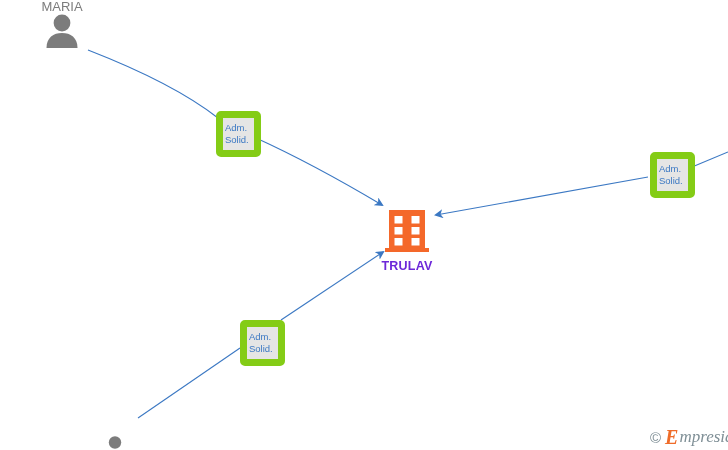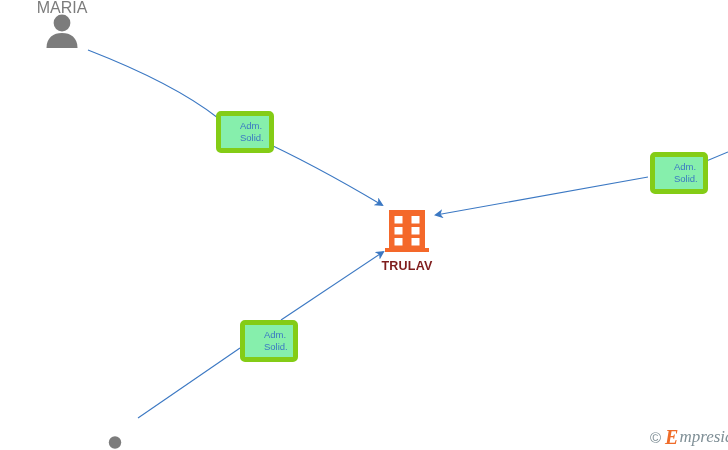--- a/index.html
+++ b/index.html
@@ -27,56 +27,56 @@
 
   
   .person-node {
     position: absolute;
   }
   .person-node .person-label {
     position: absolute;
     left: 50%;
     transform: translateX(-50%);
     white-space: nowrap;
-    font-size: 16px;
+    font-size: 13px;
     color: #7c7c7c;
     font-family: "Liberation Sans", sans-serif;
   }
   .person-glyph {
     display: block;
   }
 
   
   .company-node {
     position: absolute;
     text-align: center;
   }
   .company-name {
     margin-top: 1px;
     font-size: 12.5px;
     line-height: 14px;
-    color: #7f1d1d;
+    color: #6d28d9;
     font-weight: bold;
     font-family: "Liberation Sans", sans-serif;
     white-space: pre;
     letter-spacing: 0.2px;
   }
 
   
   .edge-label {
     position: absolute;
     box-sizing: border-box;
-    background: #86efac;
-    border: 5px solid #84cc16;
+    background: #e5e5e5;
+    border: 7px solid #84cc16;
     border-radius: 5px;
     color: #3b78c3;
     font-size: 9.5px;
     line-height: 12px;
     font-family: "Liberation Sans", sans-serif;
-    padding: 4px 5px 4px 19px;
+    padding: 4px 5px 4px 2px;
     text-align: left;
     white-space: nowrap;
   }
   .edge-label span { display: block; }
 
   
   .watermark {
     position: absolute;
     display: flex;
     align-items: center;

